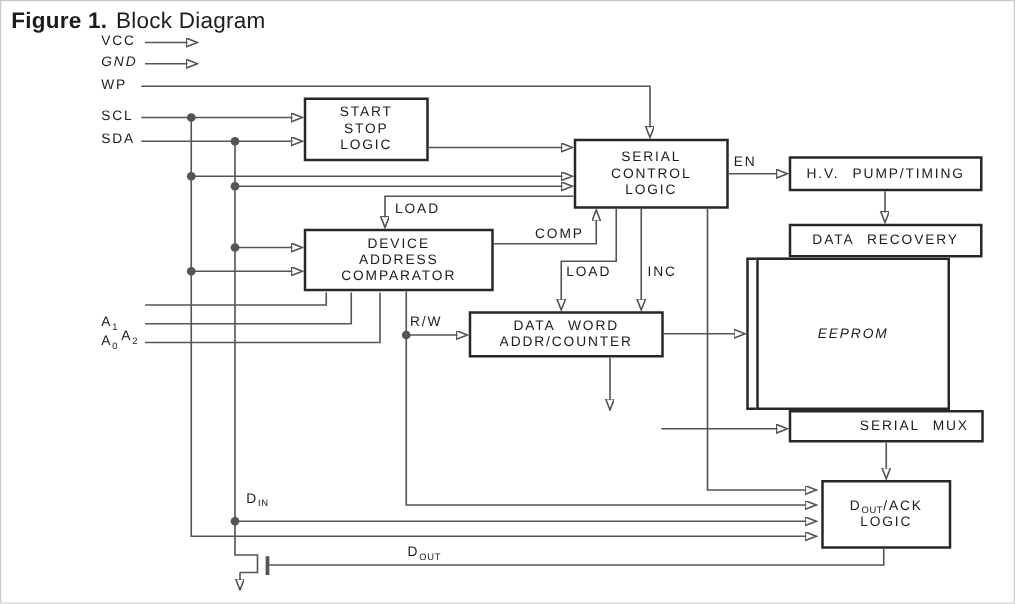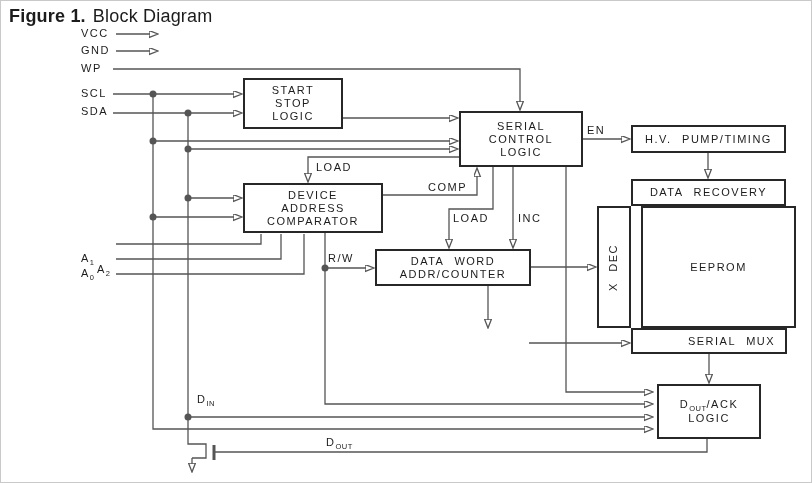--- a/index.html
+++ b/index.html
@@ -87,21 +87,21 @@
     <circle cx="152" cy="216" r="3.5"></circle>
     <circle cx="324" cy="267" r="3.5"></circle>
     <circle cx="187" cy="416" r="3.5"></circle>
   </svg>
 
   <div id="title">
     <span class="fig">Figure 1.</span><span>Block Diagram</span>
   </div>
 
   <span class="pin" style="left:80px;top:26px;">VCC</span>
-  <span class="pin" style="left:80px;top:43px;">GND</span>
+  <span class="pin" style="left:80px;top:43px;font-style:italic;">GND</span>
   <span class="pin" style="left:80px;top:61px;">WP</span>
   <span class="pin" style="left:80px;top:86px;">SCL</span>
   <span class="pin" style="left:80px;top:104px;">SDA</span>
   <span class="pin" style="left:96px;top:236px;margin-top:26px;"><span>A</span><span class="sub">2</span></span>
   <span class="pin" style="left:80px;top:251px;text-align:right;"><span>A</span><span class="sub">1</span></span>
   <span class="pin" style="left:80px;top:266px;"><span>A</span><span class="sub">0</span></span>
 
   <span class="sig" style="left:315px;top:160px;">LOAD</span>
   <span class="sig" style="left:427px;top:180px;">COMP</span>
   <span class="sig" style="left:452px;top:211px;">LOAD</span>
@@ -128,29 +128,29 @@
   </div>
 
   <div class="block" style="left:630px;top:178px;width:155px;height:27px;">
     <span class="lines">DATA RECOVERY</span>
   </div>
 
   <div class="block vblock" style="left:596px;top:205px;width:34px;height:122px;">
     <span class="rot">X DEC</span>
   </div>
 
-  <div class="block" style="left:640px;top:205px;width:155px;height:122px;">
+  <div class="block" style="left:604px;top:205px;width:155px;height:122px;font-style:italic;">
     <span class="lines">EEPROM</span>
   </div>
 
   <div class="block" style="left:630px;top:327px;width:156px;height:26px;padding-left:45px;">
     <span class="lines">SERIAL MUX</span>
   </div>
 
-  <div class="block" style="left:242px;top:182px;width:140px;height:50px;">
+  <div class="block" style="left:242px;top:182px;width:152px;height:50px;">
     <span class="lines">DEVICE
 ADDRESS
 COMPARATOR</span>
   </div>
 
   <div class="block" style="left:374px;top:248px;width:156px;height:37px;">
     <span class="lines">DATA WORD
 ADDR/COUNTER</span>
   </div>
 

